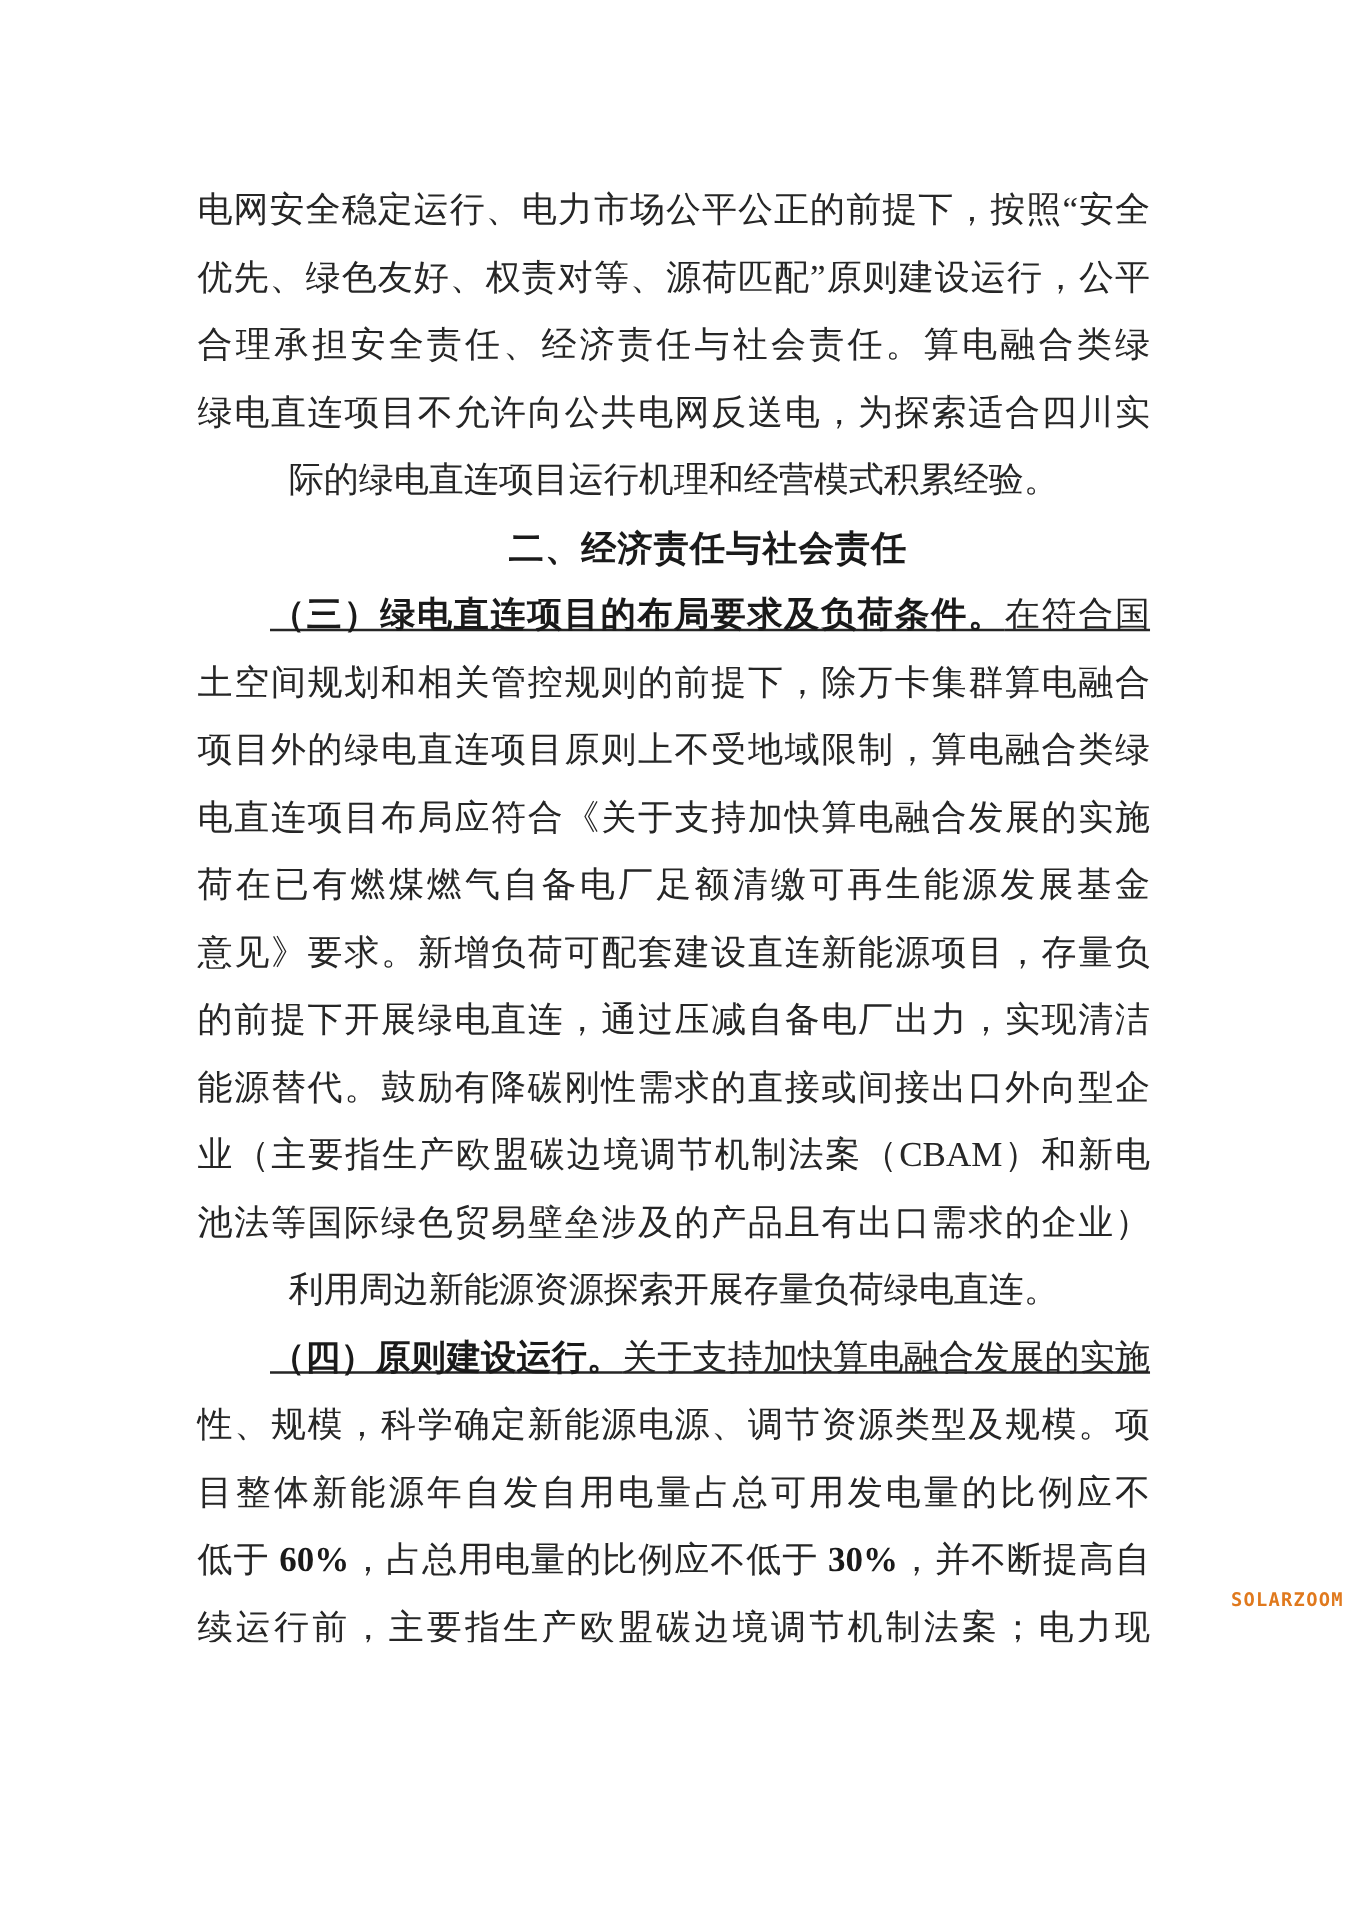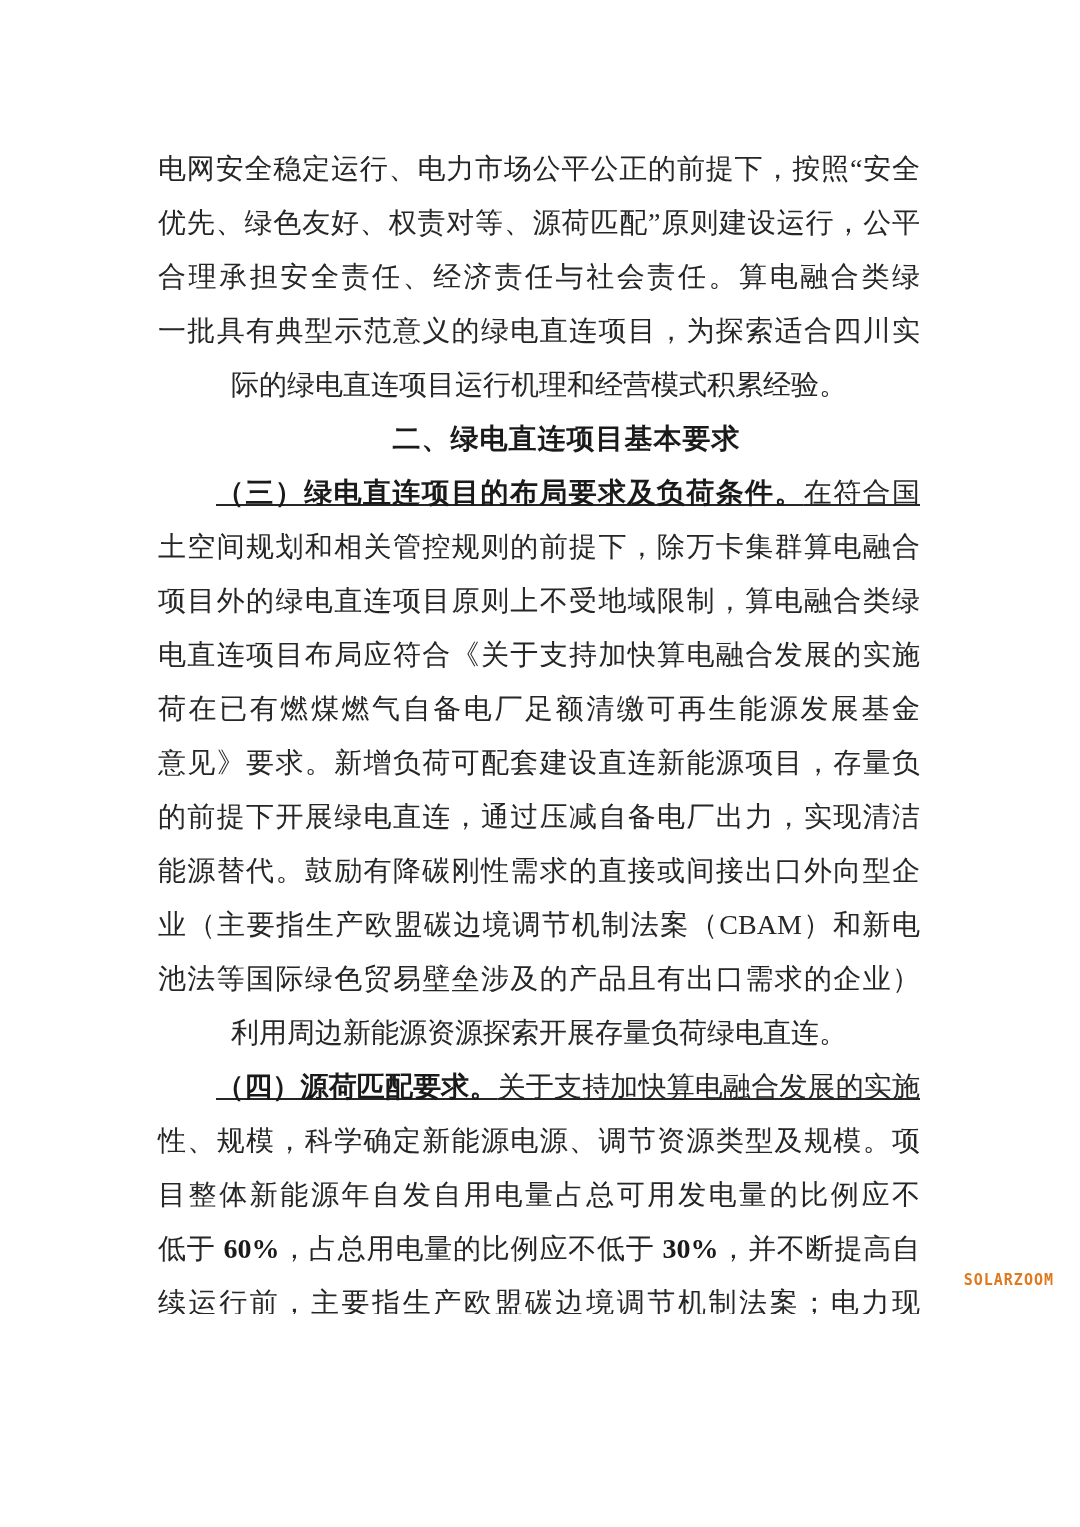--- a/index.html
+++ b/index.html
@@ -41,51 +41,51 @@
     font-weight: bold;
     color: #141414;
     padding-left: 55px;
     letter-spacing: 1px;
   }
 
   .b { font-weight: bold; color: #1a1a1a; }
 
   .watermark {
     position: absolute;
-    right: 26px;
+    right: 5px;
     bottom: 25px;
     font-family: "DejaVu Sans Mono", monospace;
     font-weight: bold;
     font-size: 15px;
     letter-spacing: 1px;
     color: #e0791d;
   }
 </style>
 </head>
 <body>
 
 <div class="page">
   <div class="textblock">
       <div class="line body justify"><span>电网安全稳定运行、电力市场公平公正的前提下，按照“安全</span></div>
       <div class="line body justify"><span>优先、绿色友好、权责对等、源荷匹配”原则建设运行，公平</span></div>
       <div class="line body justify"><span>合理承担安全责任、经济责任与社会责任。算电融合类绿</span></div>
-      <div class="line body justify"><span>一批具有典型示范意义的绿电直连项目，为探索适合四川实</span></div>
+      <div class="line body justify"><span>绿电直连项目不允许向公共电网反送电，为探索适合四川实</span></div>
       <div class="line body"><span>际的绿电直连项目运行机理和经营模式积累经验。</span></div>
-      <div class="line heading"><span class="b">二、绿电直连项目基本要求</span></div>
+      <div class="line heading"><span class="b">二、经济责任与社会责任</span></div>
       <div class="line body justify indent"><span class="b">（三）绿电直连项目的布局要求及负荷条件。</span><span>在符合国</span></div>
       <div class="line body justify"><span>土空间规划和相关管控规则的前提下，除万卡集群算电融合</span></div>
       <div class="line body justify"><span>项目外的绿电直连项目原则上不受地域限制，算电融合类绿</span></div>
       <div class="line body justify"><span>电直连项目布局应符合《关于支持加快算电融合发展的实施</span></div>
       <div class="line body justify"><span>荷在已有燃煤燃气自备电厂足额清缴可再生能源发展基金</span></div>
       <div class="line body justify"><span>意见》要求。新增负荷可配套建设直连新能源项目，存量负</span></div>
       <div class="line body justify"><span>的前提下开展绿电直连，通过压减自备电厂出力，实现清洁</span></div>
       <div class="line body justify"><span>能源替代。鼓励有降碳刚性需求的直接或间接出口外向型企</span></div>
       <div class="line body justify"><span>业（主要指生产欧盟碳边境调节机制法案（CBAM）和新电</span></div>
       <div class="line body justify"><span>池法等国际绿色贸易壁垒涉及的产品且有出口需求的企业）</span></div>
       <div class="line body"><span>利用周边新能源资源探索开展存量负荷绿电直连。</span></div>
-      <div class="line body justify indent"><span class="b">（四）源荷匹配要求。</span><span>关于支持加快算电融合发展的实施</span></div>
+      <div class="line body justify indent"><span class="b">（四）原则建设运行。</span><span>关于支持加快算电融合发展的实施</span></div>
       <div class="line body justify"><span>性、规模，科学确定新能源电源、调节资源类型及规模。项</span></div>
       <div class="line body justify"><span>目整体新能源年自发自用电量占总可用发电量的比例应不</span></div>
       <div class="line body justify"><span>低于 </span><span class="b">60%</span><span>，占总用电量的比例应不低于 </span><span class="b">30%</span><span>，并不断提高自</span></div>
       <div class="line body justify"><span>续运行前，主要指生产欧盟碳边境调节机制法案；电力现</span></div>
     </div>
   <div class="watermark">SOLARZOOM</div>
 </div>
 
 </body></html>

